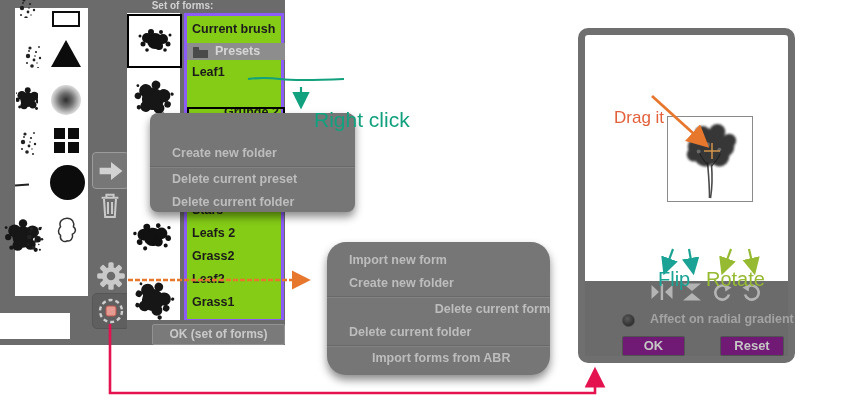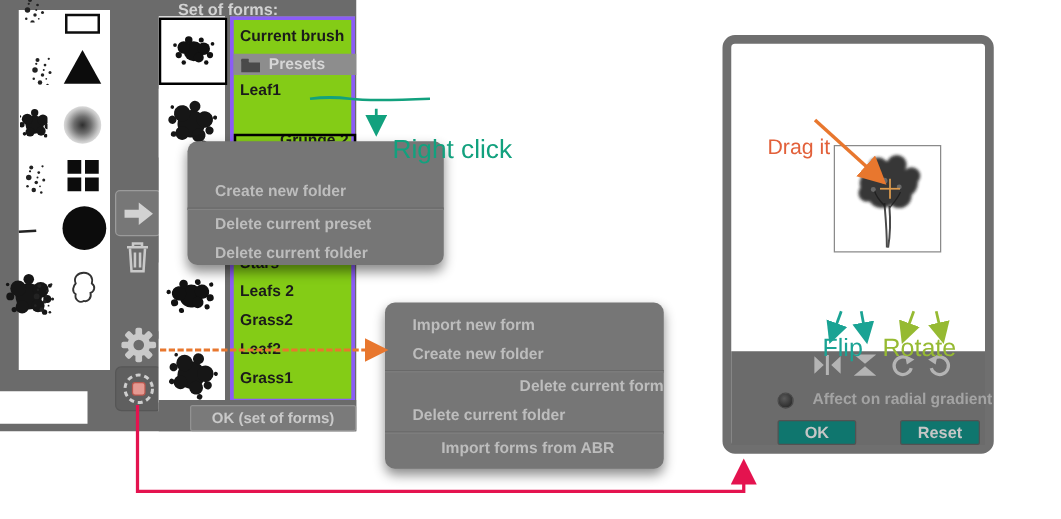--- a/index.html
+++ b/index.html
@@ -3,21 +3,21 @@
 <meta charset="utf-8">
 <style>
   html,body{margin:0;padding:0;background:#ffffff;}
   #screen{position:relative;width:849px;height:415px;background:#fff;overflow:hidden;
           font-family:"Liberation Sans","DejaVu Sans",sans-serif;-webkit-font-smoothing:antialiased;}
   .abs{position:absolute;}
   
   .app-panel{left:0;top:0;width:285px;height:345px;background:#6b6b6b;}
   .white-forms{left:15px;top:8px;width:73px;height:288px;background:#fff;}
   .white-notch{left:0;top:313px;width:70px;height:26px;background:#fff;}
-  .set-title{left:120px;top:0px;width:125px;height:13px;color:#d2d2d2;font-size:13px;font-weight:bold;text-align:center;}
+  .set-title{left:120px;top:0px;width:125px;height:13px;color:#d2d2d2;font-size:10px;font-weight:bold;text-align:center;}
   
   .tool-btn{background:#777;border:1px solid #9b9b9b;border-radius:4px;display:flex;align-items:center;justify-content:center;}
   .rec-btn{background:#5f5f5f;border:1px solid #565656;border-radius:5px;display:flex;align-items:center;justify-content:center;}
   
   .thumb-strip{left:127px;top:13px;width:53px;height:309px;background:#fff;}
   .thumb{position:absolute;left:0;width:51px;background:#fff;display:flex;align-items:center;justify-content:center;}
   .thumb.sel{border:2px solid #000;}
   
   .list{left:184px;top:13px;width:100px;height:309px;background:#84cc16;border:3px solid #8b5cf6;box-sizing:border-box;}
   .row{position:absolute;left:0;width:98px;height:23px;line-height:23px;padding-left:5px;box-sizing:border-box;
@@ -32,21 +32,21 @@
   .mi{position:absolute;left:0;width:100%;height:23px;line-height:23px;padding-left:22px;box-sizing:border-box;
       color:#bdbdbd;font-size:12.5px;font-weight:bold;white-space:nowrap;}
   .msep{position:absolute;left:0;width:100%;height:1px;background:#696969;border-bottom:1px solid #838383;}
   
   .editor{left:578px;top:28px;width:217px;height:335px;background:#fff;border:7px solid #6f6f6f;border-radius:10px;box-sizing:border-box;}
   .editor-footer{position:absolute;left:0;bottom:0;width:100%;height:75px;background:#6b6b6b;}
   .tree-box{left:667px;top:116px;width:86px;height:86px;border:1px solid #8a8a8a;background:#fff;box-sizing:border-box;}
   .radio{left:622px;top:314px;width:13px;height:13px;border-radius:50%;
          background:radial-gradient(circle at 40% 35%, #5a5a5a 0%, #303030 70%);border:1px solid #4a4a4a;box-sizing:border-box;}
   .radio-label{left:650px;top:312px;font-size:12.5px;font-weight:bold;color:#a3a3a3;white-space:nowrap;}
-  .ed-btn{height:18px;background:#0f766e;border:1px solid #525252;border-radius:2px;color:#c6c6c6;
+  .ed-btn{height:18px;background:#701a75;border:1px solid #525252;border-radius:2px;color:#c6c6c6;
           font-size:13px;font-weight:bold;text-align:center;line-height:17px;}
   
   .ann{z-index:60;font-weight:normal;white-space:nowrap;margin-top:47px;}
   .overlay{left:0;top:0;z-index:50;pointer-events:none;}
   .shape-sq{display:grid;grid-template-columns:11px 11px;grid-template-rows:11px 11px;gap:3px;}
   .shape-sq div{background:#0c0c0c;}
 </style>
 </head>
 <body>
 
@@ -207,21 +207,21 @@
   <div class="abs ok-bar"></div>
   <div class="abs ok-set-btn">OK (set of forms)</div>
 
   <div class="abs menu" style="left:150px;top:113px;width:205px;height:99px;">
     <div class="mi" style="top:29px;">Create new folder</div>
     <div class="msep" style="top:53px;"></div>
     <div class="mi" style="top:55px;">Delete current preset</div>
     <div class="mi" style="top:78px;">Delete current folder</div>
   </div>
 
-  <div class="abs menu" style="left:308px;top:242px;width:223px;height:133px;">
+  <div class="abs menu" style="left:327px;top:242px;width:223px;height:133px;border-radius:19px;">
     <div class="mi" style="top:7px;">Import new form</div>
     <div class="mi" style="top:30px;">Create new folder</div>
     <div class="msep" style="top:54px;"></div>
     <div class="mi" style="top:56px;text-align:right;">Delete current form</div>
     <div class="mi" style="top:79px;">Delete current folder</div>
     <div class="msep" style="top:103px;"></div>
     <div class="mi" style="top:105px;margin-left:23px;">Import forms from ABR</div>
   </div>
 
   <div class="abs editor">

